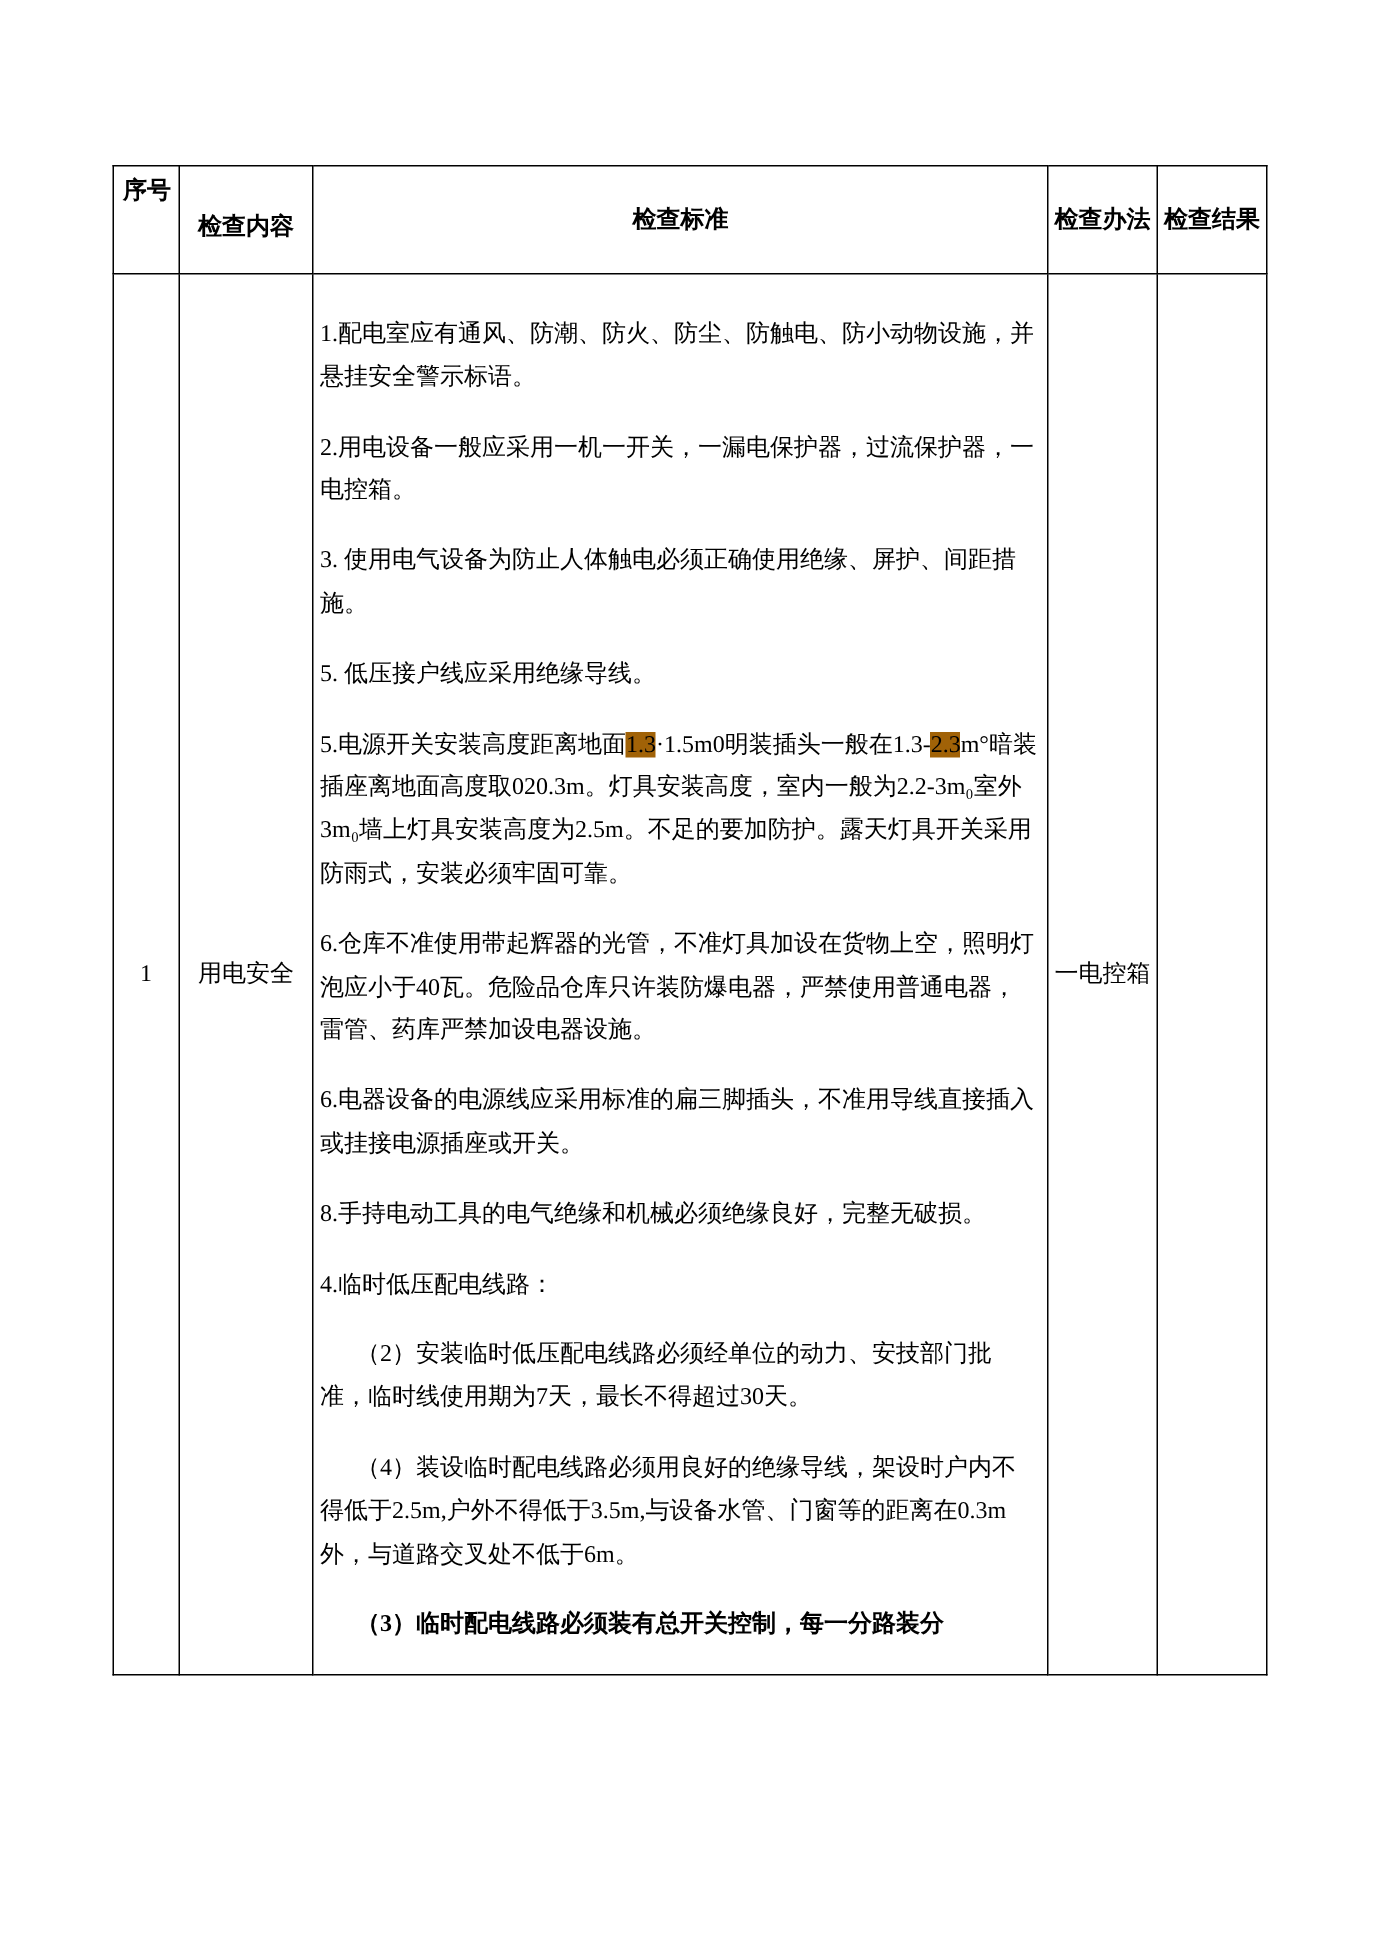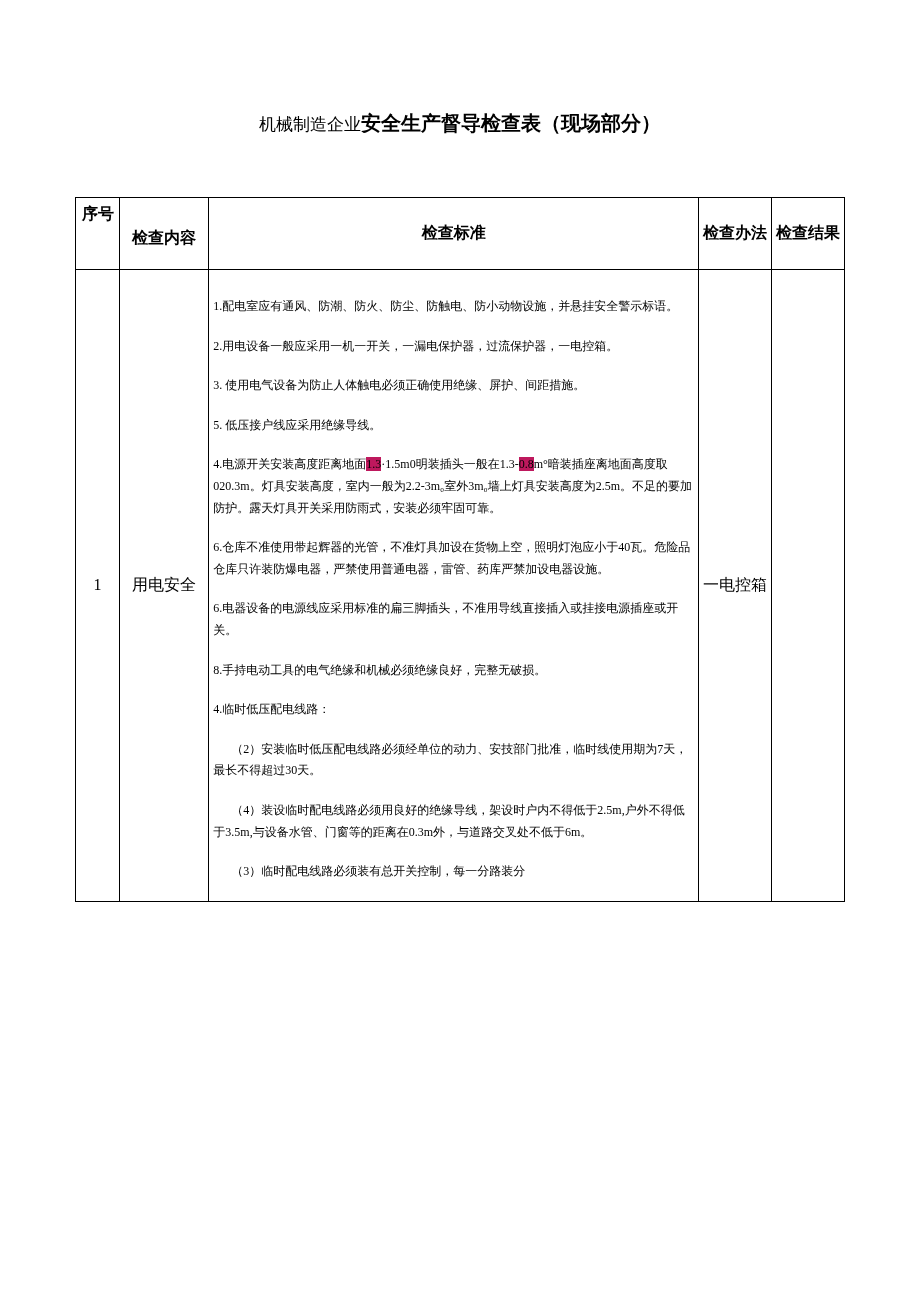--- a/index.html
+++ b/index.html
@@ -38,34 +38,31 @@
   .col-item { width: 86px; }
   .col-std  { width: 470px; }
   .col-meth { width: 70px; }
   .col-res  { width: 70px; }
 
   .hdr { text-align: center; font-family: Liberation Sans, sans-serif; font-size: 16px; }
   .hdr-seq { text-align:left; padding-left:6px; vertical-align: top; padding-top:6px;}
   .hdr-item { padding-top:30px; padding-bottom:20px;}
   .seq-cell, .item-cell, .meth-cell { text-align: center; }
   .std-cell { text-align: left; vertical-align: top; }
-  .std-inner { padding: 26px 6px 18px 4px; line-height: 1.8; font-size: 12px;}
+  .std-inner { padding: 26px 6px 18px 4px; line-height: 1.8; font-size: 16px;}
   .std-inner p { margin: 0 0 18px 0; }
-  .std-inner p:last-child { margin-bottom: 0; }
+  .std-inner p:last-child { margin-bottom: 0; font-weight: bold; }
   .std-inner p.sub { text-indent: 1.5em; }
-  .hl { background: #be185d; }
+  .hl { background: #a16207; }
 </style>
 </head>
 <body>
 
 <div class="page">
 
-  <div class="title">
-    <span>机械制造企业</span><span class="title-bold">安全生产督导检查表（现场部分）</span>
-  </div>
 
   <table>
     <colgroup>
       <col class="col-seq">
       <col class="col-item">
       <col class="col-std">
       <col class="col-meth">
       <col class="col-res">
     </colgroup>
     <tbody>
@@ -80,21 +77,21 @@
       <tbody id="rows">
         <tr>
           <td class="seq-cell">1</td>
           <td class="item-cell">用电安全</td>
           <td class="std-cell">
             <div class="std-inner">
               <p>1.配电室应有通风、防潮、防火、防尘、防触电、防小动物设施，并悬挂安全警示标语。</p>
               <p>2.用电设备一般应采用一机一开关，一漏电保护器，过流保护器，一电控箱。</p>
               <p>3. 使用电气设备为防止人体触电必须正确使用绝缘、屏护、间距措施。</p>
               <p>5. 低压接户线应采用绝缘导线。</p>
-              <p><span>4.电源开关安装高度距离地面</span><span class="hl">1.3</span><span>·1.5m0明装插头一般在1.3-</span><span class="hl">0.8</span><span>m°暗装插座离地面高度取020.3m。灯具安装高度，室内一般为2.2-3m₀室外3m₀墙上灯具安装高度为2.5m。不足的要加防护。露天灯具开关采用防雨式，安装必须牢固可靠。</span></p>
+              <p><span>5.电源开关安装高度距离地面</span><span class="hl">1.3</span><span>·1.5m0明装插头一般在1.3-</span><span class="hl">2.3</span><span>m°暗装插座离地面高度取020.3m。灯具安装高度，室内一般为2.2-3m₀室外3m₀墙上灯具安装高度为2.5m。不足的要加防护。露天灯具开关采用防雨式，安装必须牢固可靠。</span></p>
               <p>6.仓库不准使用带起辉器的光管，不准灯具加设在货物上空，照明灯泡应小于40瓦。危险品仓库只许装防爆电器，严禁使用普通电器，雷管、药库严禁加设电器设施。</p>
               <p>6.电器设备的电源线应采用标准的扁三脚插头，不准用导线直接插入或挂接电源插座或开关。</p>
               <p>8.手持电动工具的电气绝缘和机械必须绝缘良好，完整无破损。</p>
               <p>4.临时低压配电线路：</p>
               <p class="sub">（2）安装临时低压配电线路必须经单位的动力、安技部门批准，临时线使用期为7天，最长不得超过30天。</p>
               <p class="sub">（4）装设临时配电线路必须用良好的绝缘导线，架设时户内不得低于2.5m,户外不得低于3.5m,与设备水管、门窗等的距离在0.3m外，与道路交叉处不低于6m。</p>
               <p class="sub">（3）临时配电线路必须装有总开关控制，每一分路装分</p>
             </div>
           </td>
           <td class="meth-cell">一电控箱</td>

